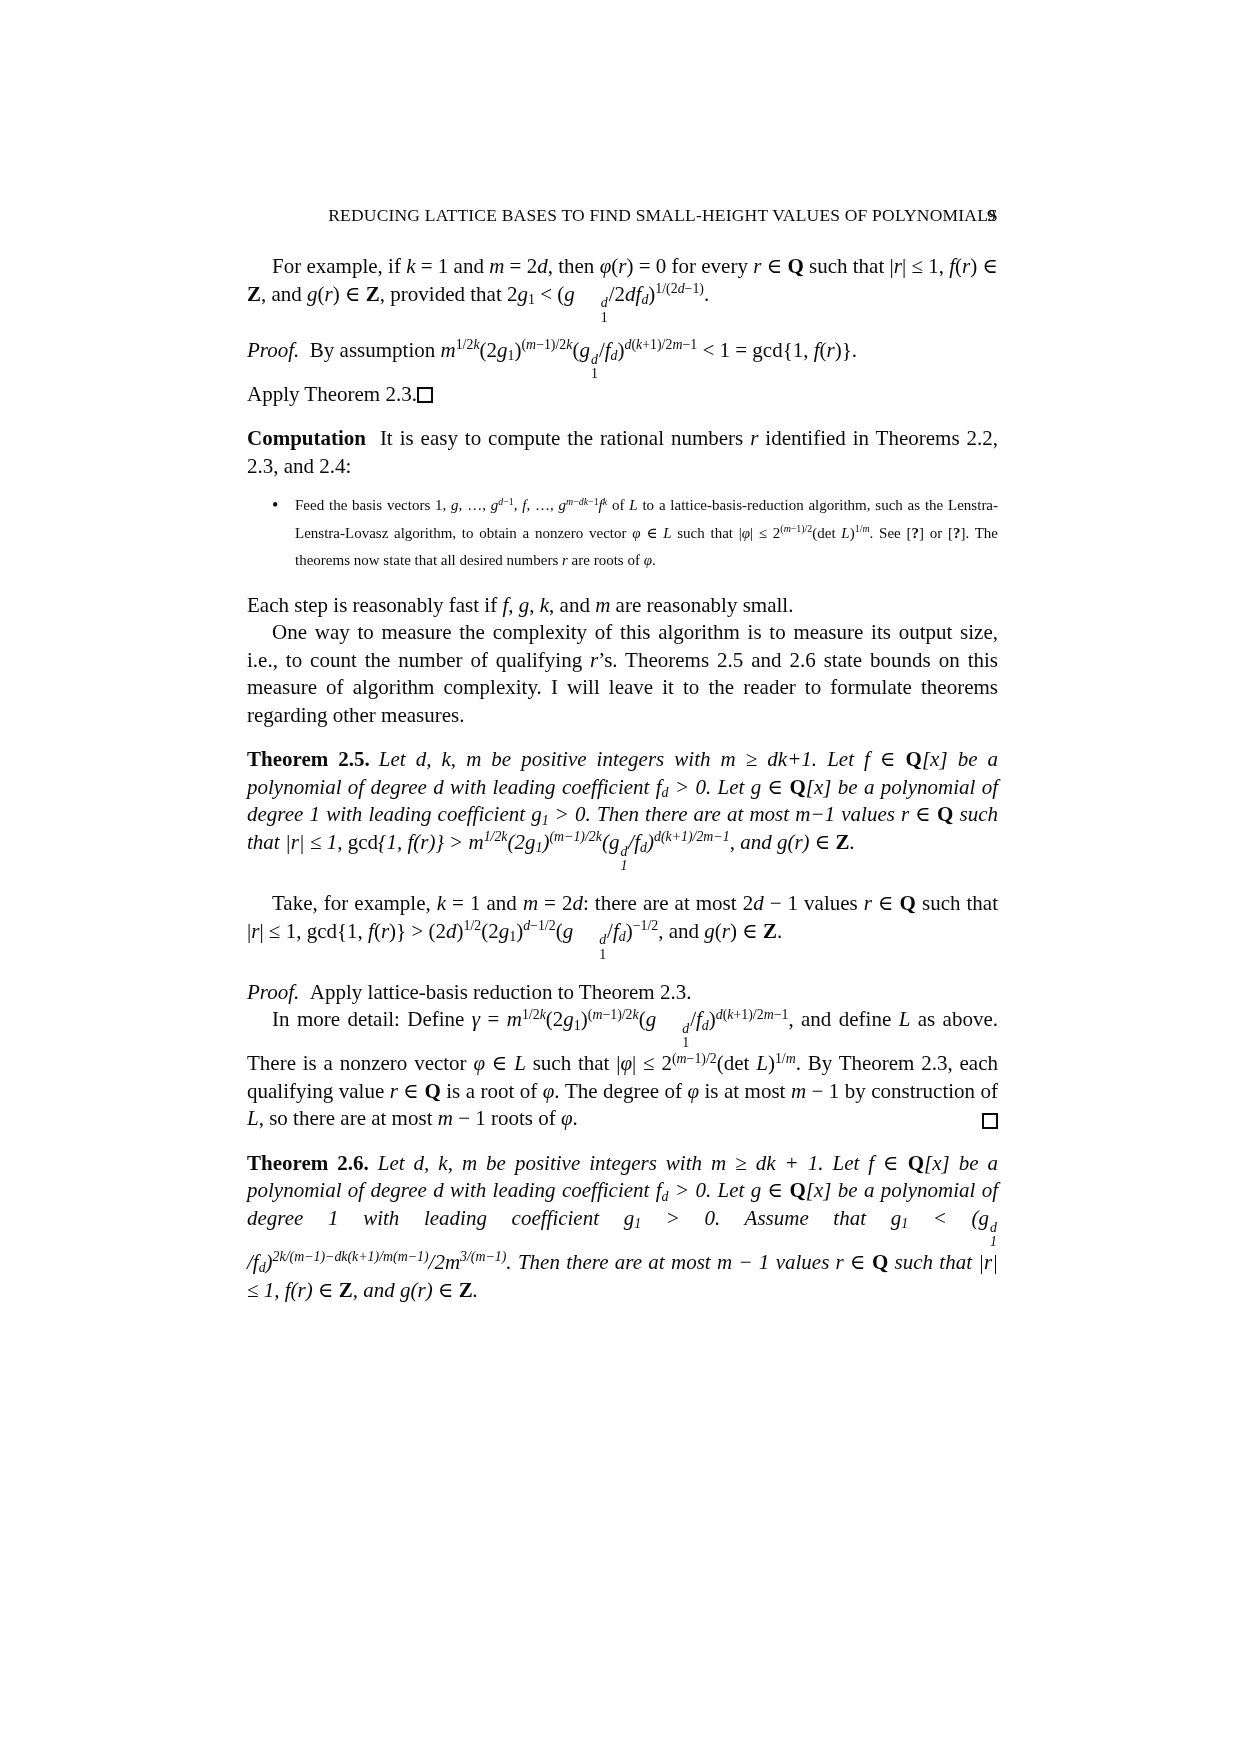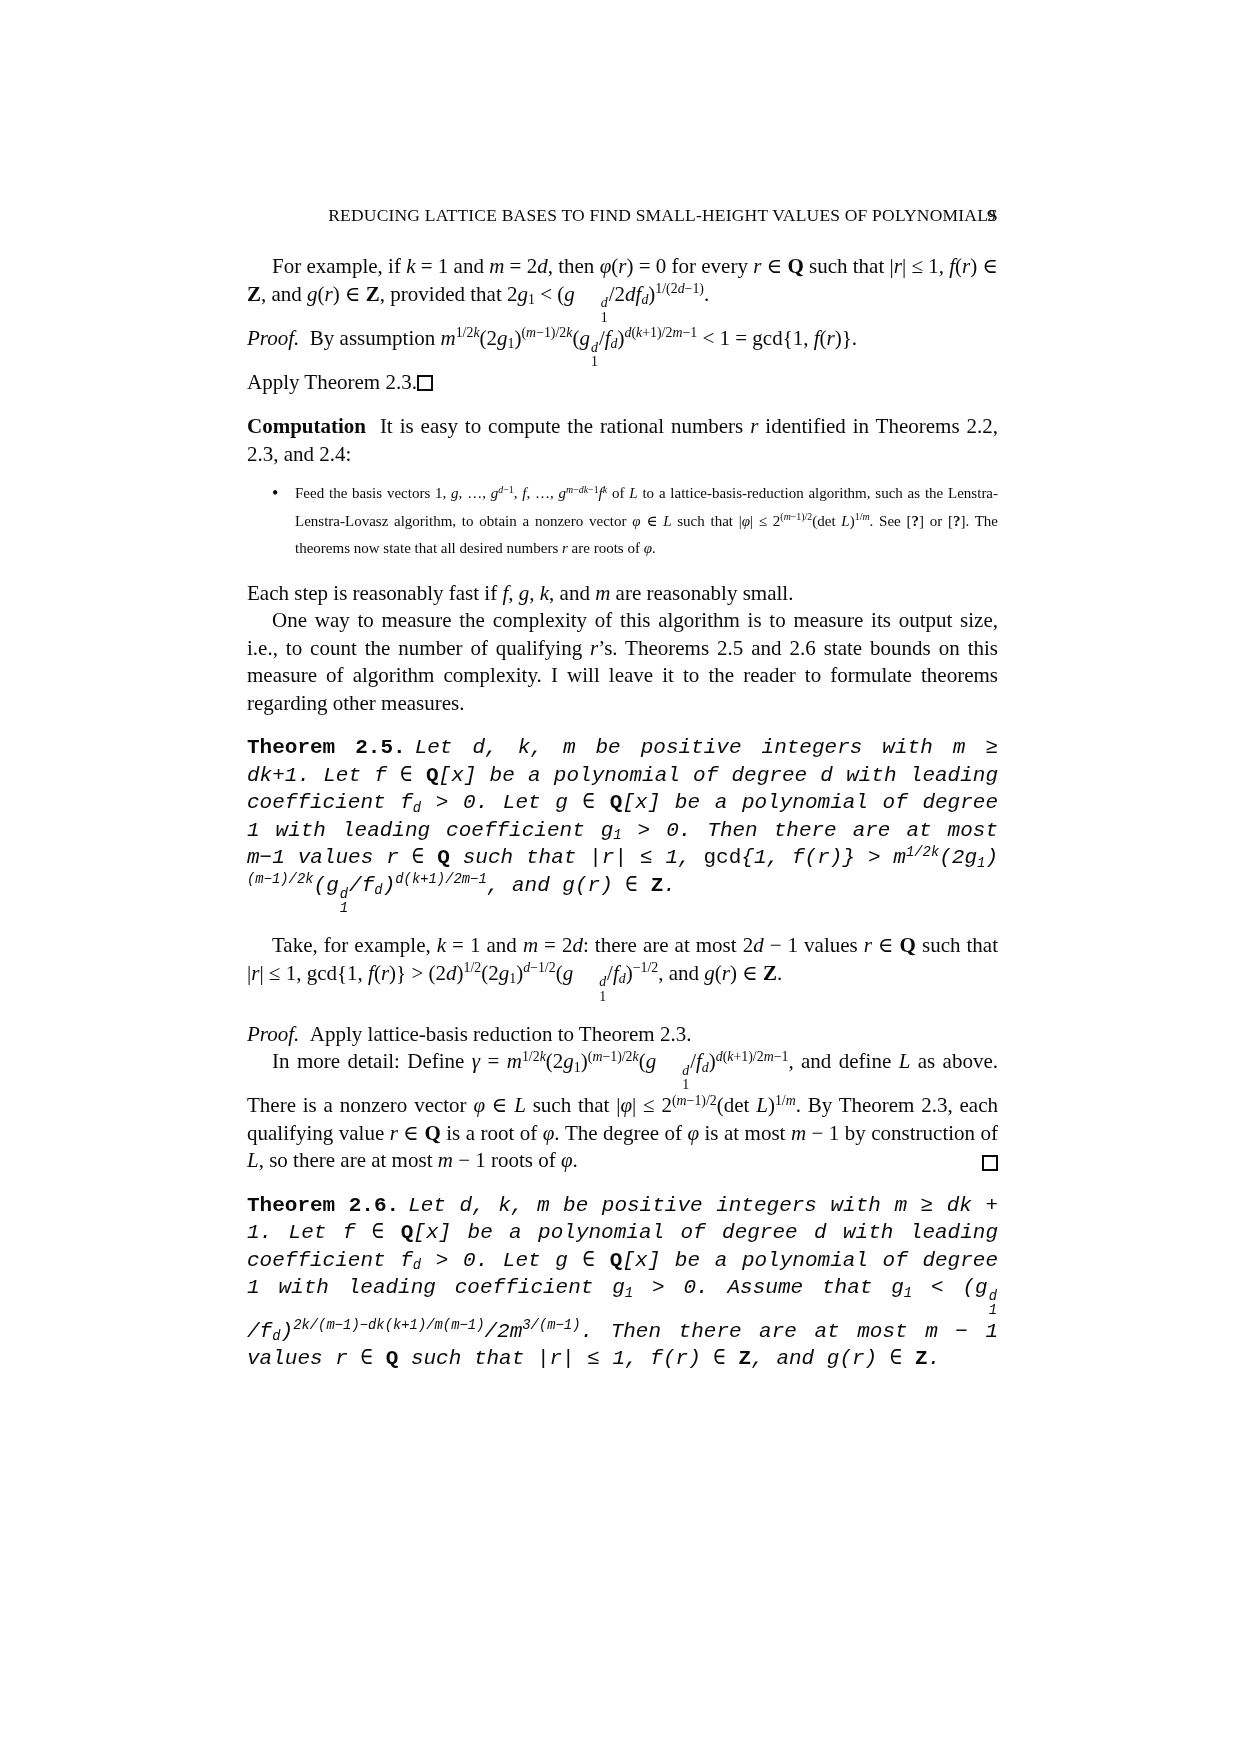--- a/index.html
+++ b/index.html
@@ -26,21 +26,21 @@
     letter-spacing: 0.2px;
     white-space: nowrap;
     margin: 0 0 28px 0;
   }
   .rh-page { position: absolute; right: 2px; top: 0; }
   .para {
     margin: 17px 0 0 0;
     font-size: 21px;
     line-height: 27.5px;
   }
-  .para:first-of-type { margin-top: 0; }
+  .para:first-of-type { margin-top: 12px; }
   .justify { text-align: justify; }
   .indent { text-indent: 25px; }
   .bullets {
     margin: 12px 0 0 0;
     padding: 0 0 0 48px;
     list-style: none;
     font-size: 15px;
     line-height: 27.5px;
   }
   .bullets li { position: relative; text-align: justify; }
@@ -60,21 +60,21 @@
   .qed-box {
     display: inline-block;
     width: 12px;
     height: 12px;
     border: 2px solid #0a0a0a;
     margin-bottom: 5px;
     flex: 0 0 auto;
   }
   .proof-body { position: relative; padding-right: 0; }
   .qed-abs { position: absolute; right: 0; bottom: 4px; margin: 0; }
-  .theorem { font-style: italic; font-family: Liberation Mono, monospace; }
+  .theorem { font-style: italic; }
   .thm-label { font-style: normal; font-weight: bold; padding-right: 9px; }
   .rm { font-style: normal; }
   sup, sub { font-size: 66%; line-height: 0; }
   sup { vertical-align: baseline; position: relative; top: -0.55em; }
   sub { vertical-align: baseline; position: relative; top: 0.25em; }
   .ss {
     display: inline-flex;
     flex-direction: column;
     align-items: flex-start;
     vertical-align: -0.5em;

